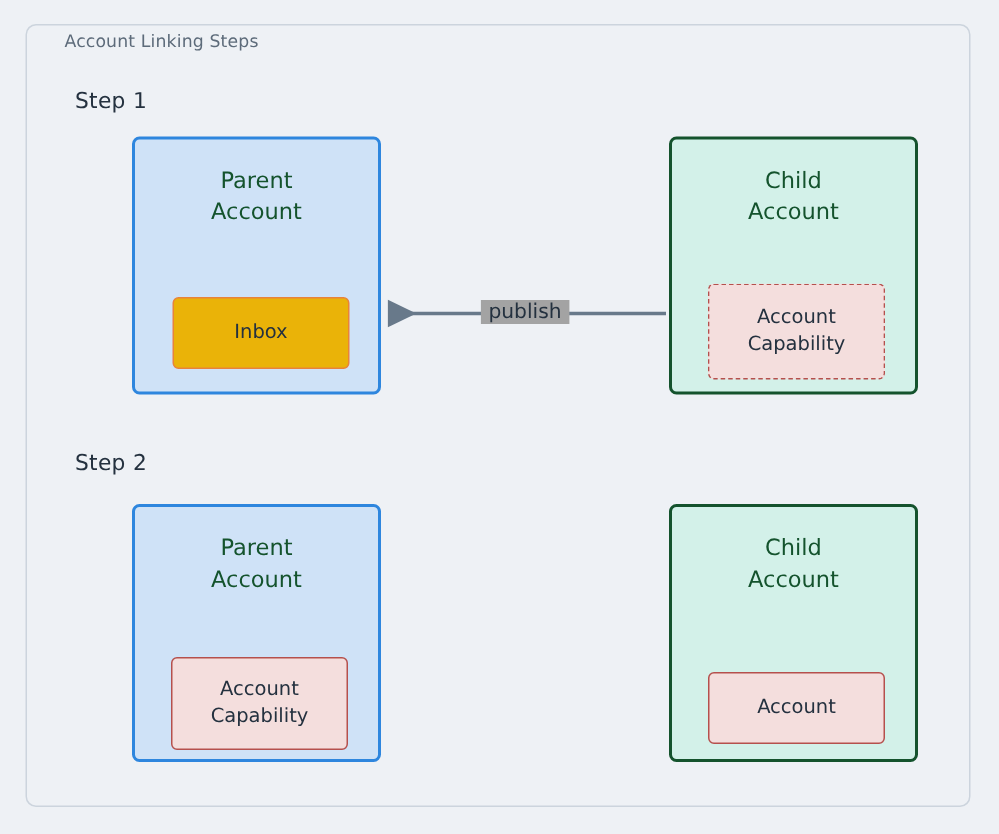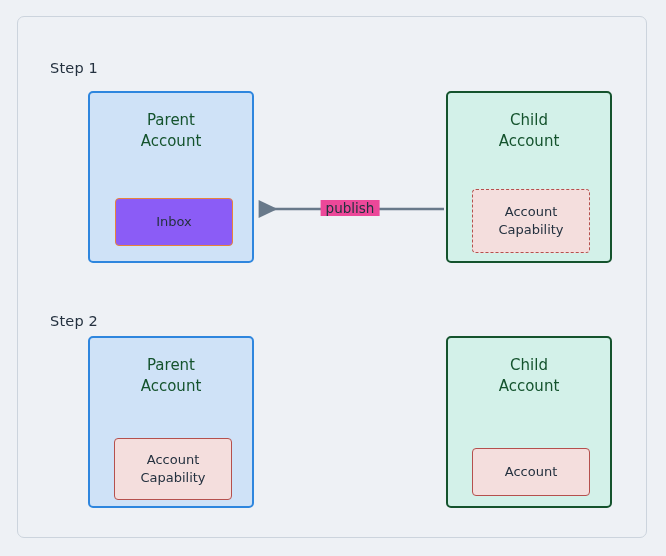--- a/index.html
+++ b/index.html
@@ -65,53 +65,54 @@
     align-items:center;
     justify-content:center;
     text-align:center;
     font-size:13px;
     line-height:1.35;
     color:#24313f;
     white-space:pre-line;
   }
   .inner-box.inbox{
     border:1.8px solid #e8833a;
-    background:#8b5cf6;
+    background:#eab308;
   }
   .inner-box.cap-dashed{
     border:1.8px dashed #b5504d;
     background:#f4dedd;
   }
   .inner-box.cap-solid{
     border:1.8px solid #b5504d;
     background:#f4dedd;
   }
   .edge{
     position:absolute;
     height:22px;
     display:flex;
     align-items:center;
   }
   .edge svg{display:block;}
   .edge-label{
     position:absolute;
     font-size:13.5px;
     color:#24313f;
-    background:#ec4899;
+    background:#a3a3a3;
     padding:0 5px;
     white-space:nowrap;
     left:50%;
     transform:translateX(-50%);
     top:2px;
   }
 </style>
 </head>
 <body>
 
 <div class="diagram-frame">
+  <div class="frame-title">Account Linking Steps</div>
 
   <div class="step-label" style="left:32px; top:43px;">Step 1</div>
 
   <div class="acct-box parent" style="left:70px; top:74px; width:166px; height:172px;">
     <div class="acct-title">Parent
 Account</div>
     <div class="inner-box inbox" style="left:25px; top:105px; width:118px; height:48px;">Inbox</div>
   </div>
 
   <div class="edge" style="left:236px; top:181px; width:192px;">
@@ -126,21 +127,21 @@
     <div class="edge-label">publish</div>
   </div>
 
   <div class="acct-box child" style="left:428px; top:74px; width:166px; height:172px;">
     <div class="acct-title">Child
 Account</div>
     <div class="inner-box cap-dashed" style="left:24px; top:96px; width:118px; height:64px;">Account
 Capability</div>
   </div>
 
-  <div class="step-label" style="left:32px; top:296px;">Step 2</div>
+  <div class="step-label" style="left:32px; top:284px;">Step 2</div>
 
   <div class="acct-box parent" style="left:70px; top:319px; width:166px; height:172px;">
     <div class="acct-title">Parent
 Account</div>
     <div class="inner-box cap-solid" style="left:24px; top:100px; width:118px; height:62px;">Account
 Capability</div>
   </div>
 
 
   <div class="acct-box child" style="left:428px; top:319px; width:166px; height:172px;">

